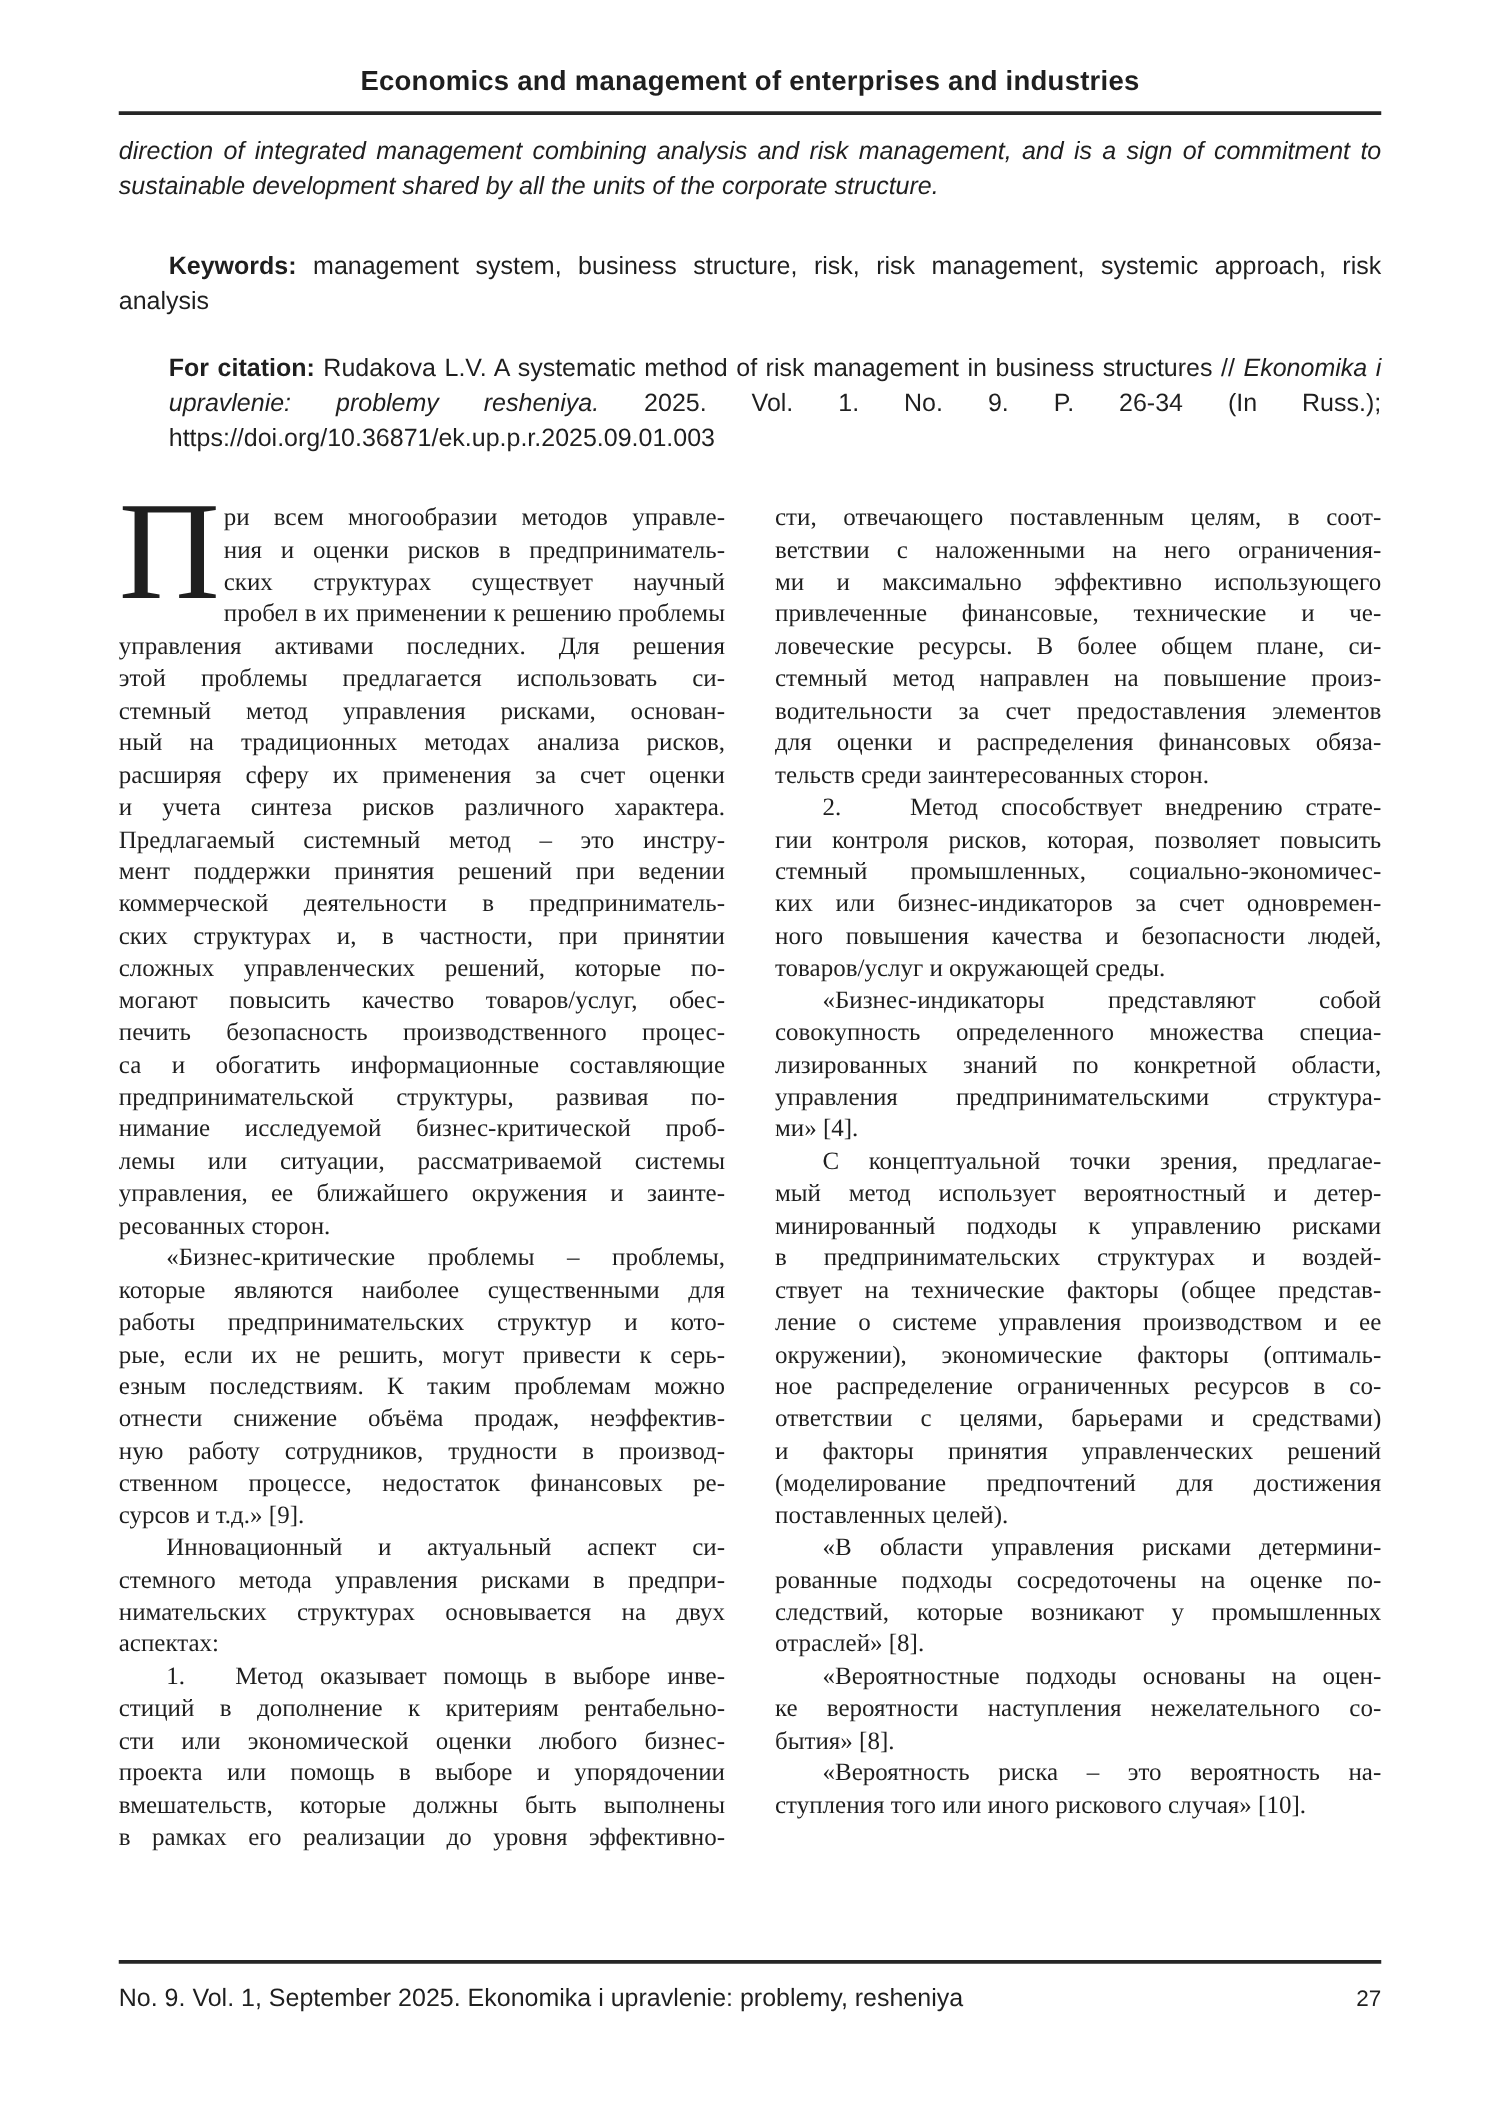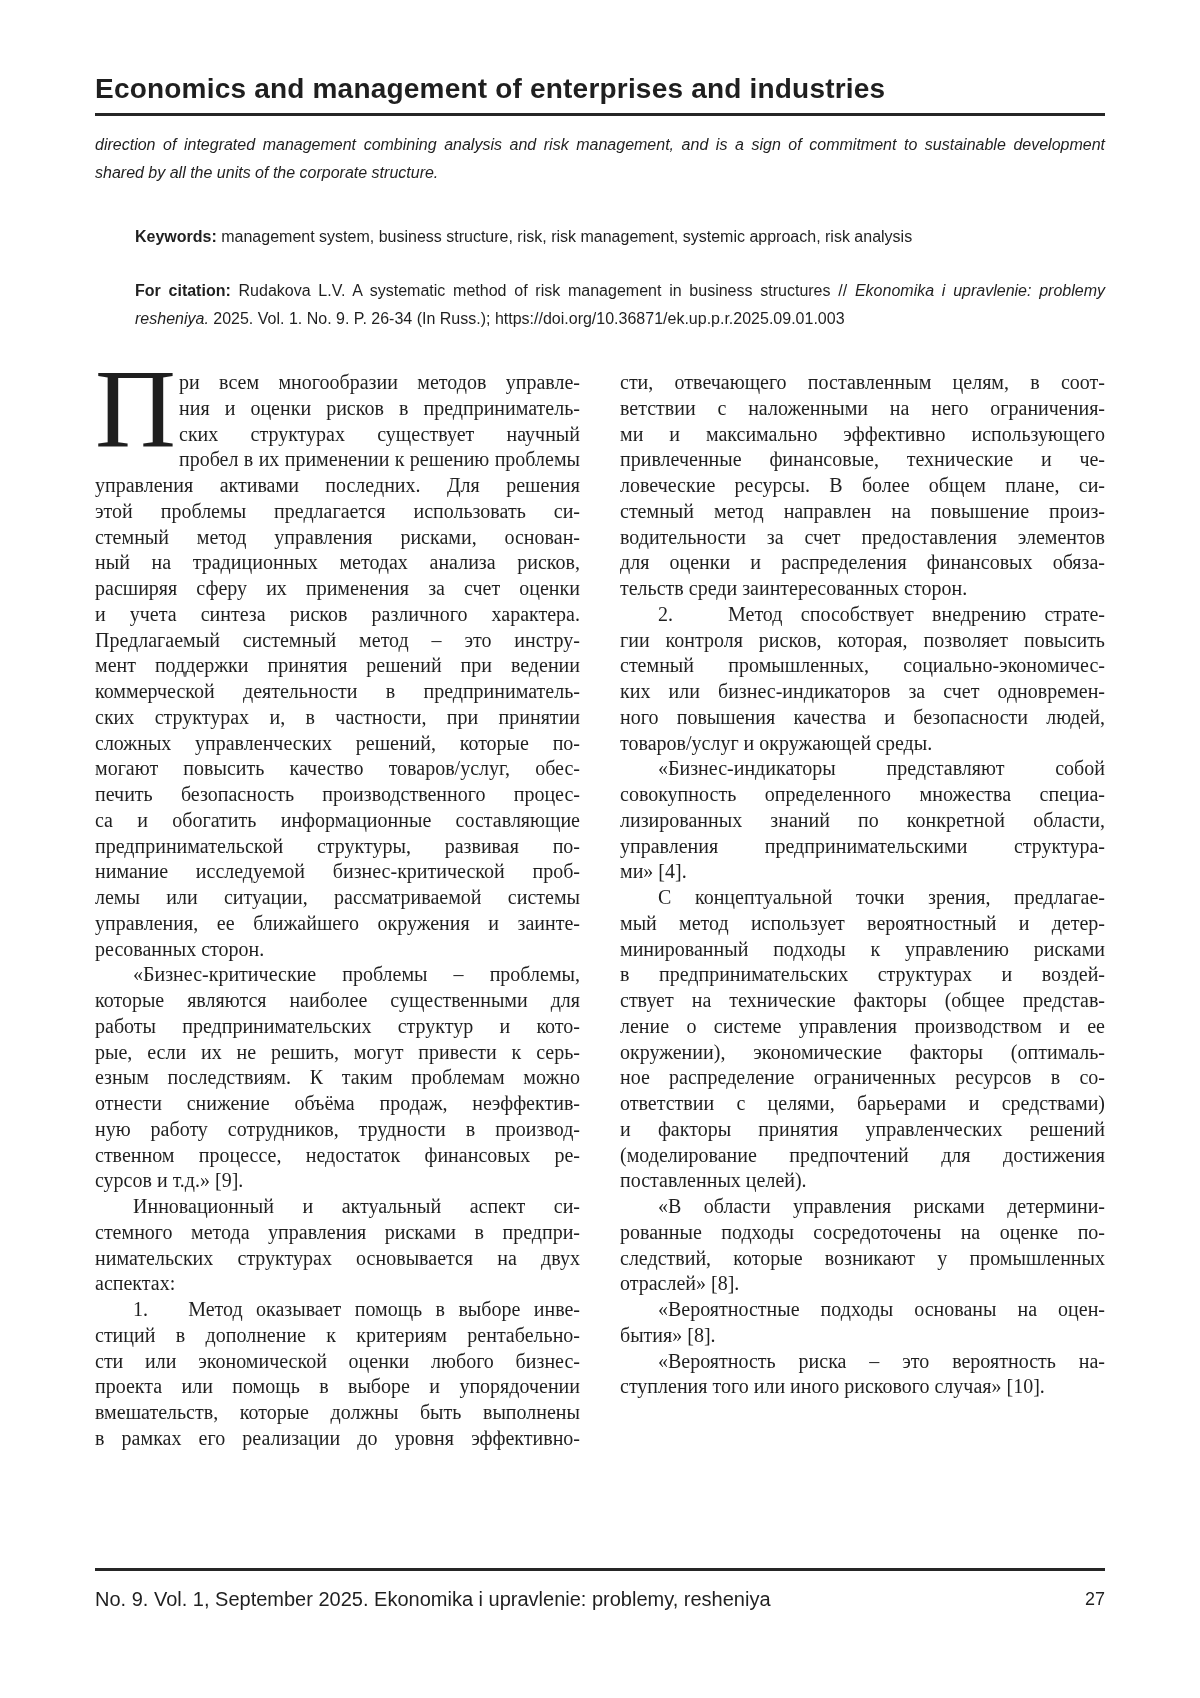--- a/index.html
+++ b/index.html
@@ -9,39 +9,39 @@
     margin:0 auto;
     background:#ffffff;
     color:#1f1f1f;
     overflow:hidden;
     font-family:"Liberation Serif", serif;
   }
   .content{padding:0 95px;}
 
   
   .running-head{
-    padding-top:76px;
-    text-align:left;
+    padding-top:52px;
+    text-align:center;
     font-family:"Liberation Sans", sans-serif;
     font-weight:bold;
-    font-size:28px;
+    font-size:22px;
     line-height:26px;
     letter-spacing:.2px;
   }
   .head-rule{
     margin-top:11px;
     border:none;
     border-top:3px solid #262626;
     height:0;
   }
 
   
   .abstract, .kw, .citation{
     font-family:"Liberation Sans", sans-serif;
-    font-size:16px;
+    font-size:20px;
     line-height:28px;
     text-align:justify;
     margin:0;
   }
   .abstract{font-style:italic; margin-top:15px;}
   .kw{text-indent:40px;margin-top:36px;}
   .kw .bi{font-weight:bold;}
   .citation{margin:26px 0 0 40px;}
   .citation .b{font-weight:bold;}
   .citation .i{font-style:italic;}
@@ -187,20 +187,21 @@
             <div class="line">ное распределение ограниченных ресурсов в со-</div>
             <div class="line">ответствии с целями, барьерами и средствами)</div>
             <div class="line">и факторы принятия управленческих решений</div>
             <div class="line">(моделирование предпочтений для достижения</div>
             <div class="line end">поставленных целей).</div>
             <div class="line ind">«В области управления рисками детермини-</div>
             <div class="line">рованные подходы сосредоточены на оценке по-</div>
             <div class="line">следствий, которые возникают у промышленных</div>
             <div class="line end">отраслей» [8].</div>
             <div class="line ind">«Вероятностные подходы основаны на оцен-</div>
+            <div class="line">ке вероятности наступления нежелательного со-</div>
             <div class="line end">бытия» [8].</div>
             <div class="line ind">«Вероятность риска – это вероятность на-</div>
             <div class="line end">ступления того или иного рискового случая» [10].</div>
           </div>
       </div>
     </div>
   </div>
 
   <div class="footer">
     <hr class="footer-rule">

